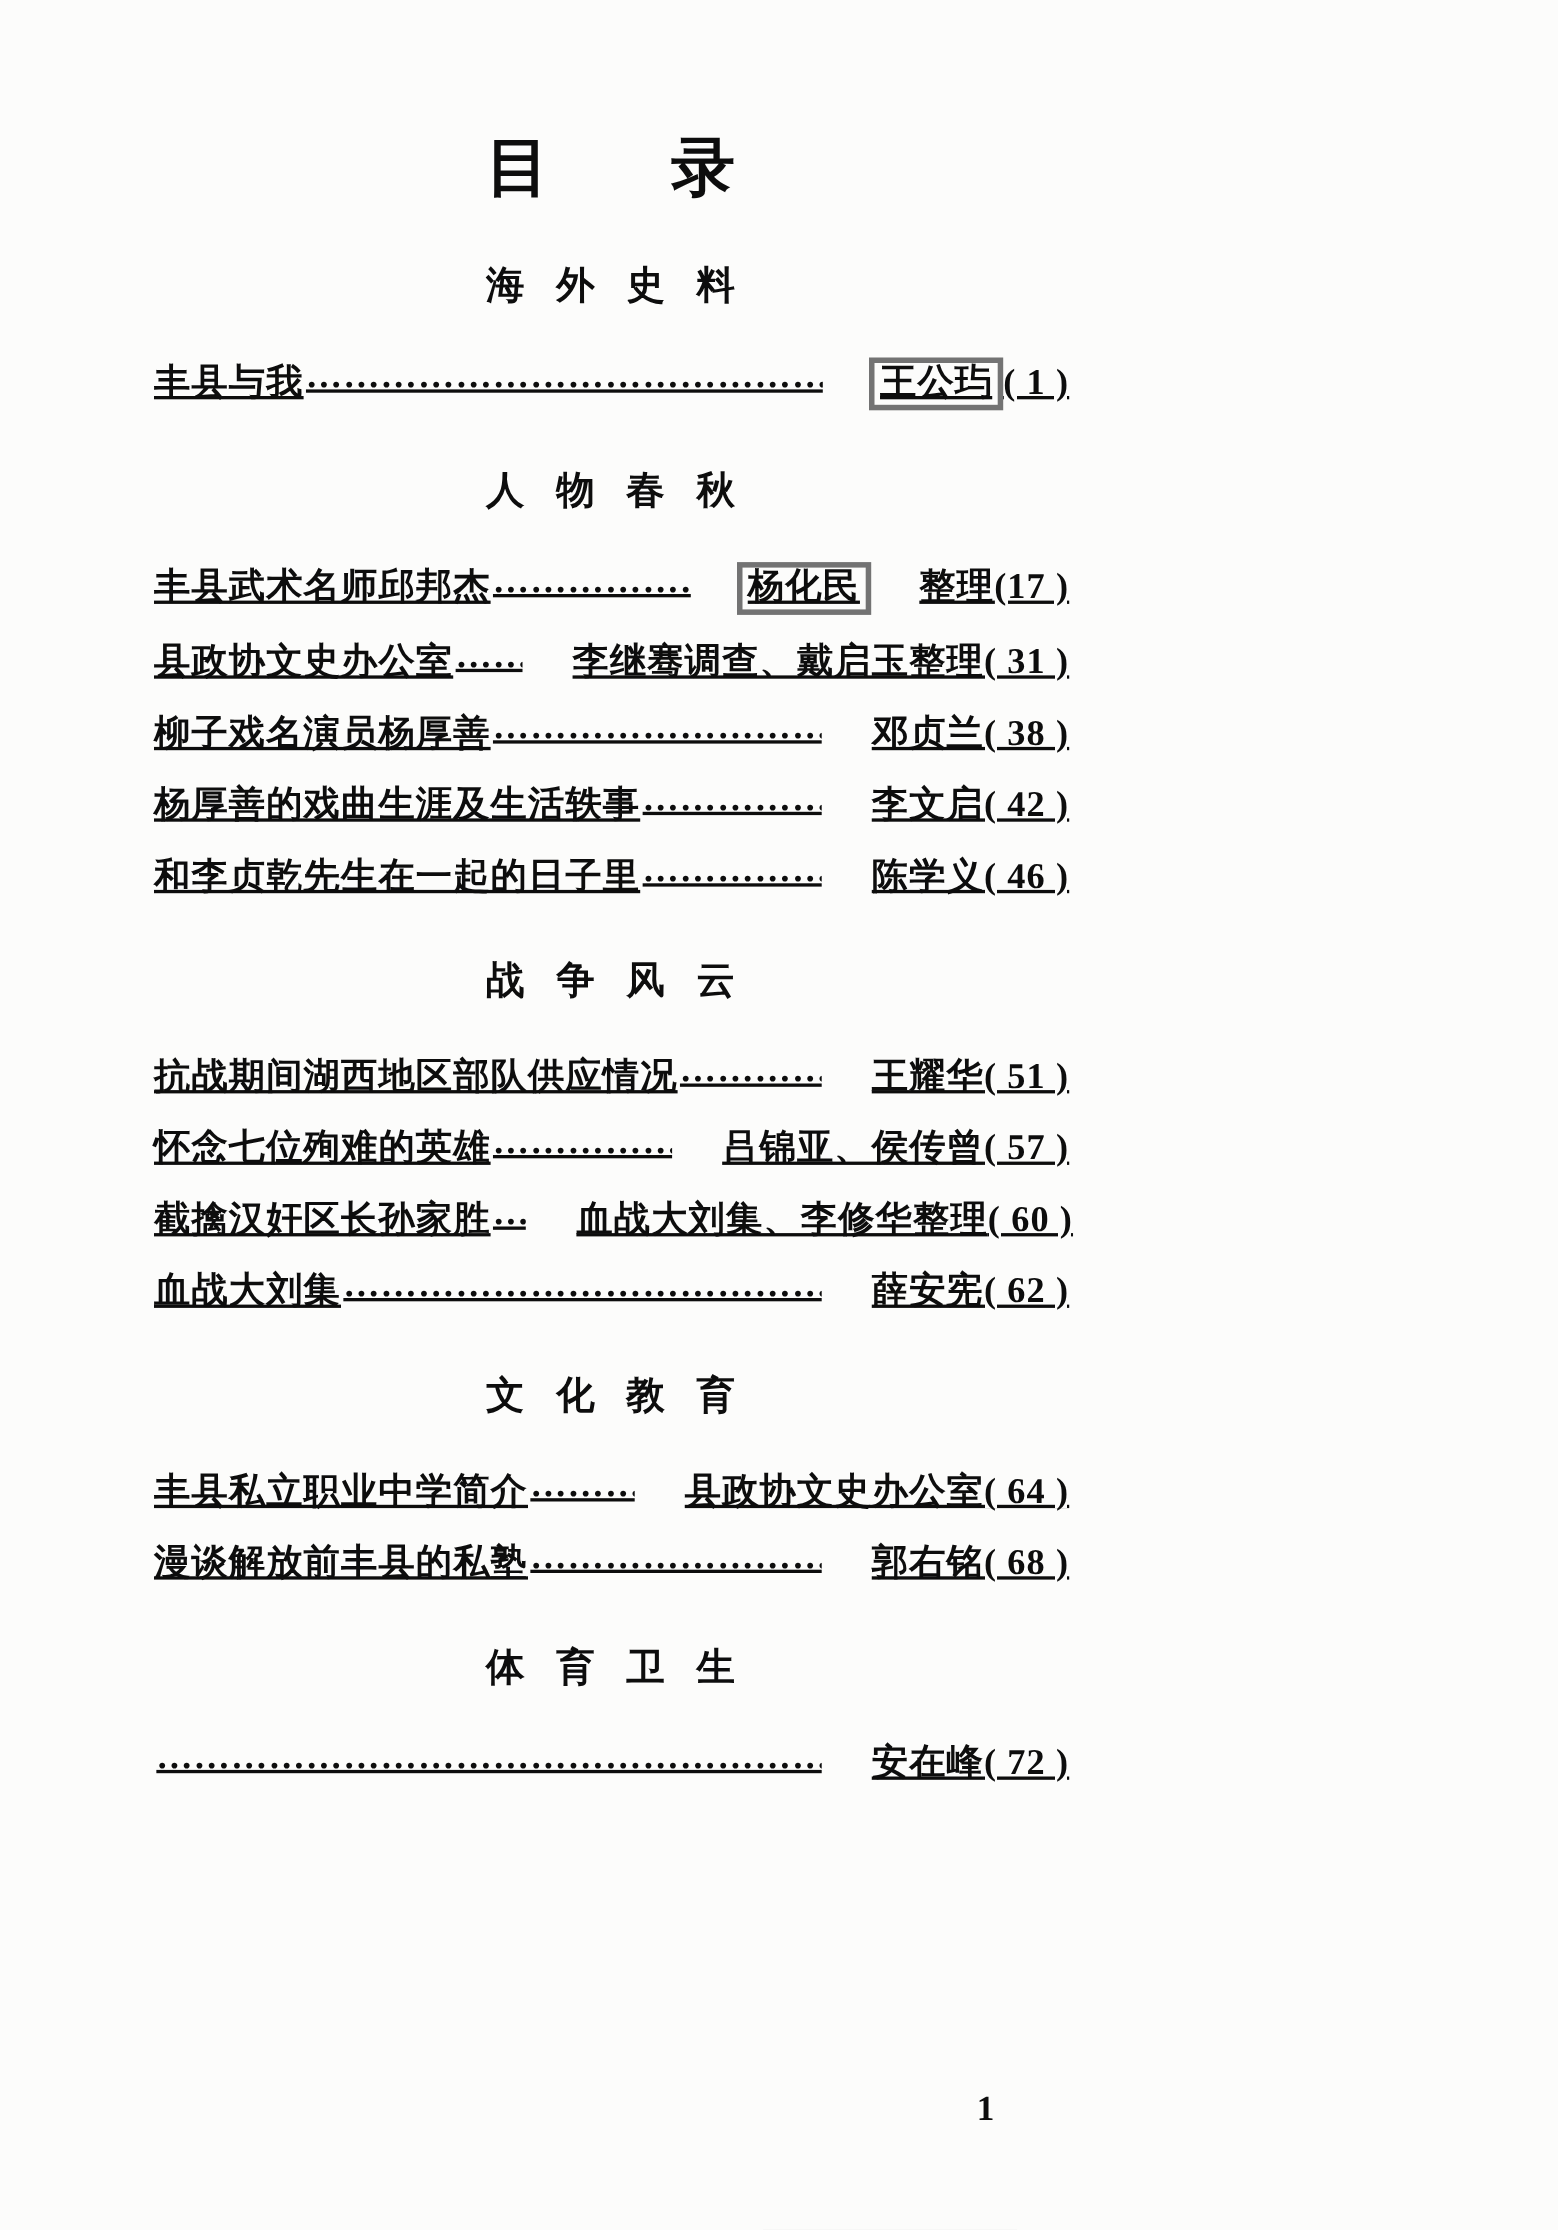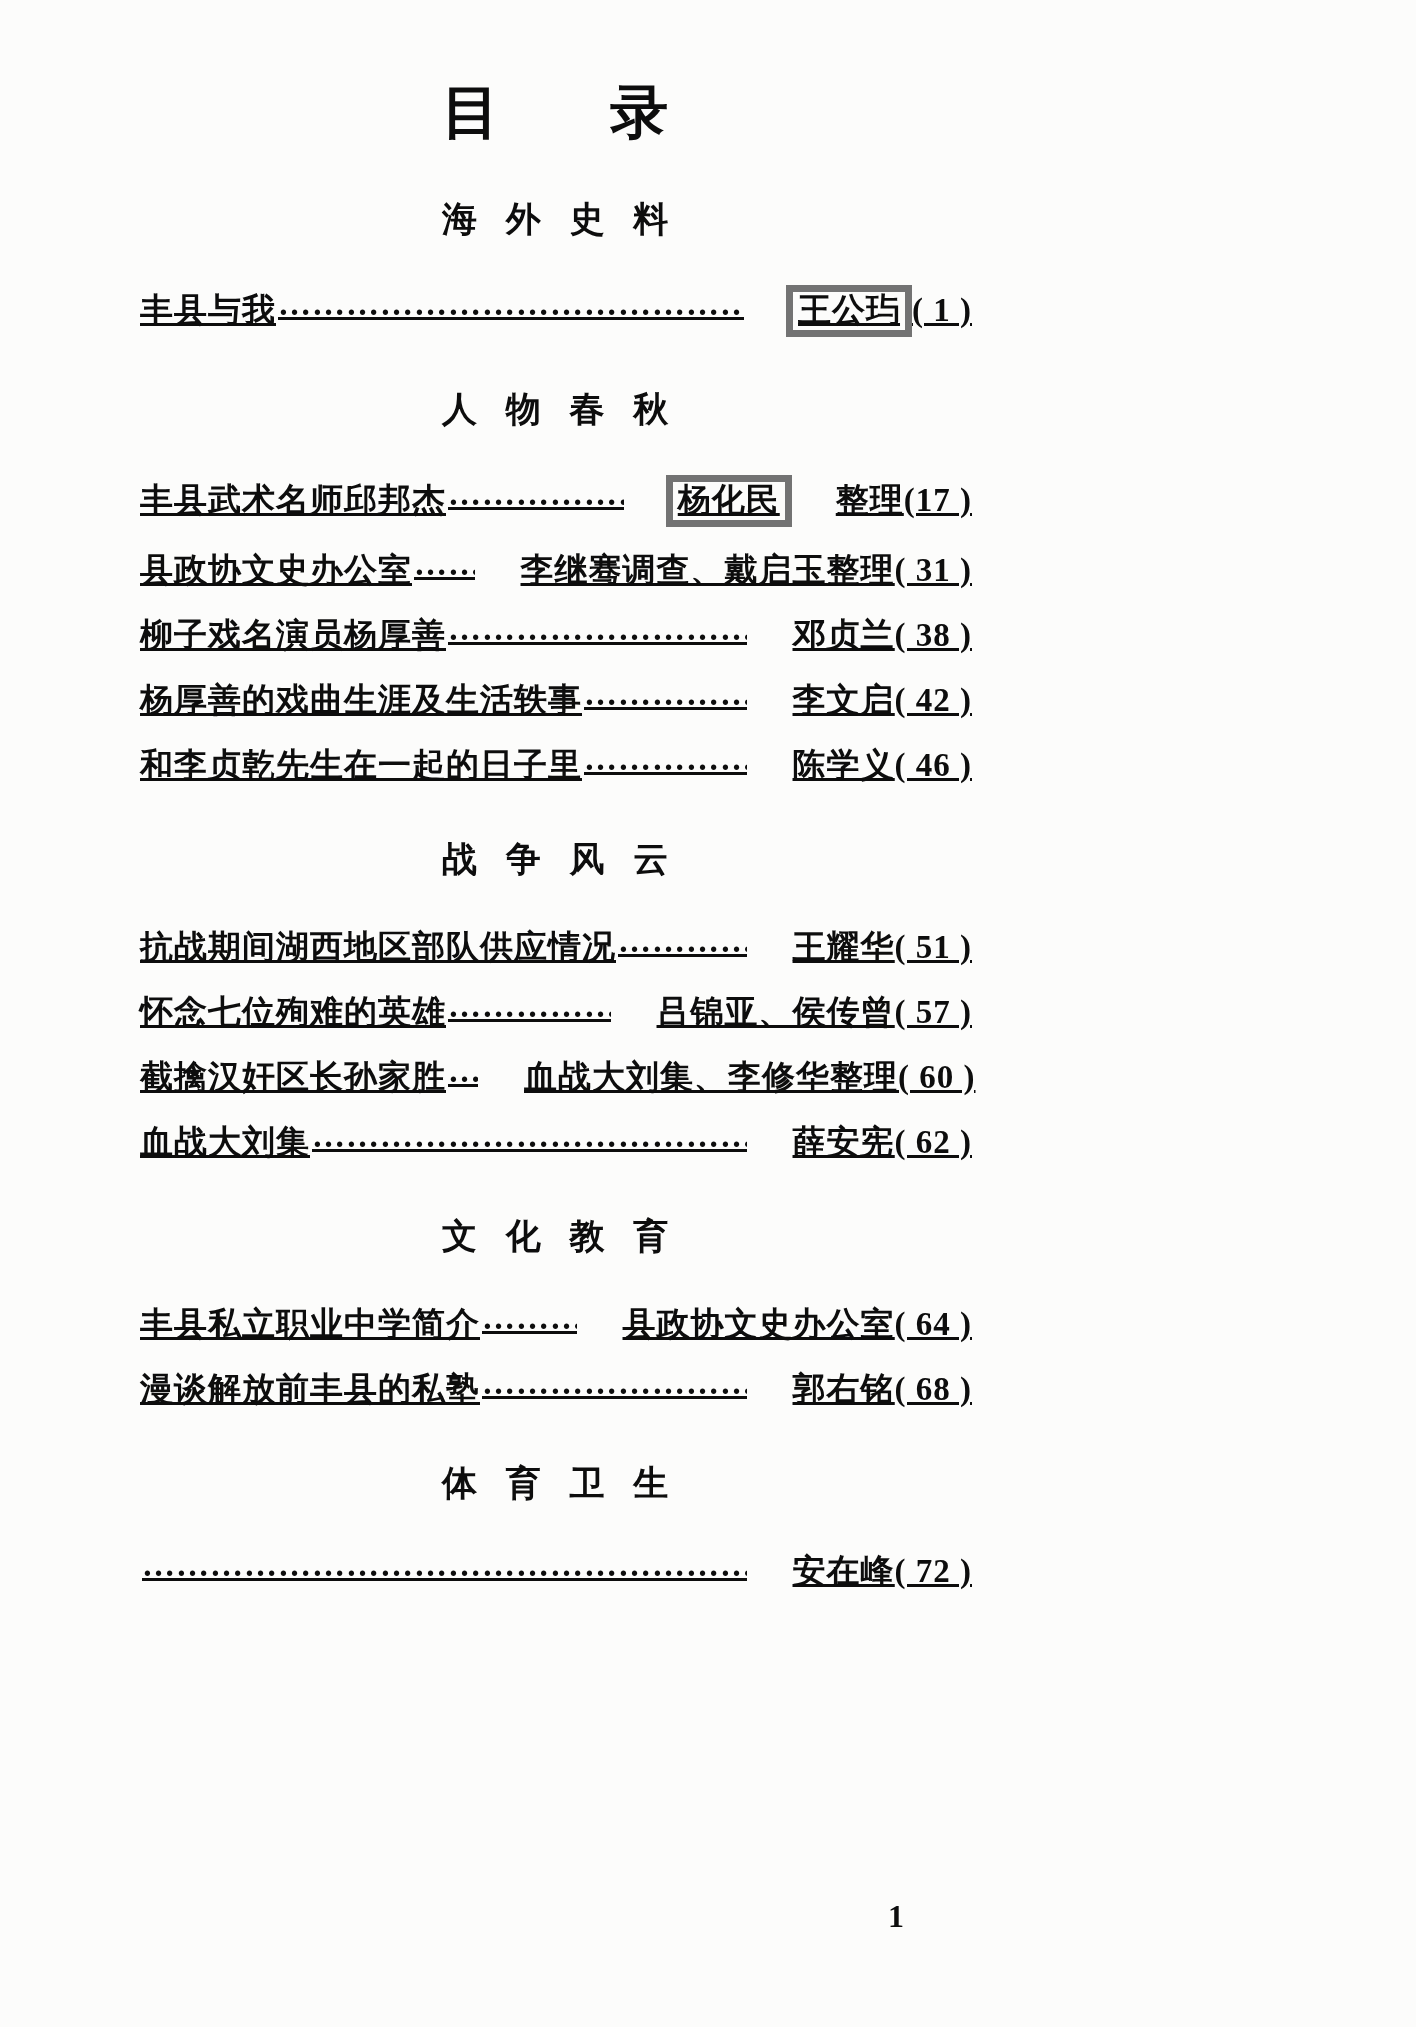--- a/index.html
+++ b/index.html
@@ -17,21 +17,21 @@
     font-weight: 700;
     overflow: hidden;
   }
   .doc {
     position: absolute;
     left: 140px;
     top: 0;
     width: 832px;
   }
   .doc-title {
-    padding-top: 80px;
+    padding-top: 120px;
     text-align: center;
     font-size: 58px;
     line-height: 1.15;
     word-spacing: 92px;
     letter-spacing: 2px;
   }
   .section-heading {
     text-align: center;
     font-size: 35px;
     line-height: 1.2;
@@ -65,21 +65,21 @@
     min-width: 30px;
   }
   .entry-author, .author-suffix {
     flex: 0 0 auto;
     letter-spacing: 1px;
     margin-left: 44px;
   }
   .author-box {
     flex: 0 0 auto;
     display: inline-block;
-    border: 7px solid #737373;
+    border: 5px solid #737373;
     padding: 0 5px;
     line-height: 1.15;
     letter-spacing: 1px;
     margin-left: 40px;
   }
   .entry-page {
     flex: 0 0 auto;
     letter-spacing: 1px;
   }
   .folio {

